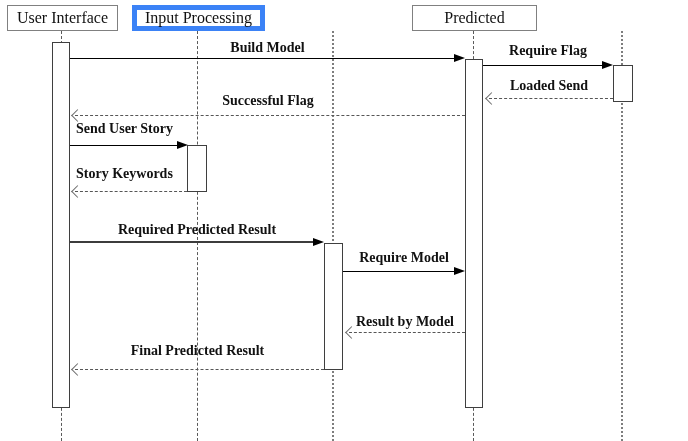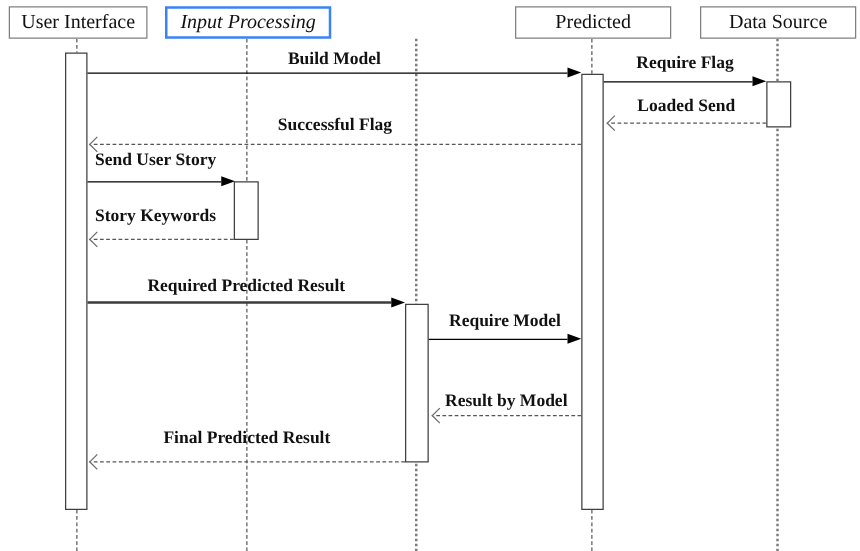--- a/index.html
+++ b/index.html
@@ -11,21 +11,21 @@
   .lifeline { position:absolute; top:31px; height:410px; width:0; }
   .ll-dash { border-left:1px dashed #5a5a5a; }
   .ll-dot  { border-left:2px dotted #7d7d7d; }
   
   .participant {
     position:absolute; top:5px; height:26px; box-sizing:border-box;
     border:1px solid #808080; background:#ffffff;
     display:flex; align-items:center; justify-content:center;
     font-size:16px; line-height:1; white-space:nowrap;
   }
-  .participant.thick { border:2px solid #3b82f6;font-style:italic; }
+  .participant.thick { border:5px solid #3b82f6; }
   
   .activation {
     position:absolute; box-sizing:border-box;
     border:1px solid #3f3f3f; background:#ffffff;
   }
   
   .msg-line { position:absolute; height:0; }
   .solid1 { border-top:1px solid #000000; }
   .solid2 { border-top:2px solid #3c3c3c; }
   .dash1  { border-top:1px dashed #565656; }
@@ -56,23 +56,20 @@
   <div class="lifeline ll-dot" style="left:621px"></div>
 
   <div class="participant" style="left:7px;width:111px">
     <span>User Interface</span>
   </div>
   <div class="participant thick" style="left:132px;width:133px">
     <span>Input Processing</span>
   </div>
   <div class="participant" style="left:412px;width:125px">
     <span>Predicted</span>
-  </div>
-  <div class="participant" style="left:560px;width:125px">
-    <span>Data Source</span>
   </div>
 
   <div class="activation" style="left:52px;top:42px;width:18px;height:366px"></div>
   <div class="activation" style="left:187px;top:145px;width:20px;height:47px"></div>
   <div class="activation" style="left:324px;top:243px;width:19px;height:127px"></div>
   <div class="activation" style="left:465px;top:59px;width:18px;height:349px"></div>
   <div class="activation" style="left:613px;top:65px;width:20px;height:37px"></div>
 
   <div>
     <div class="msg-label center" style="left:70px;width:395px;top:41px">Build Model</div>

